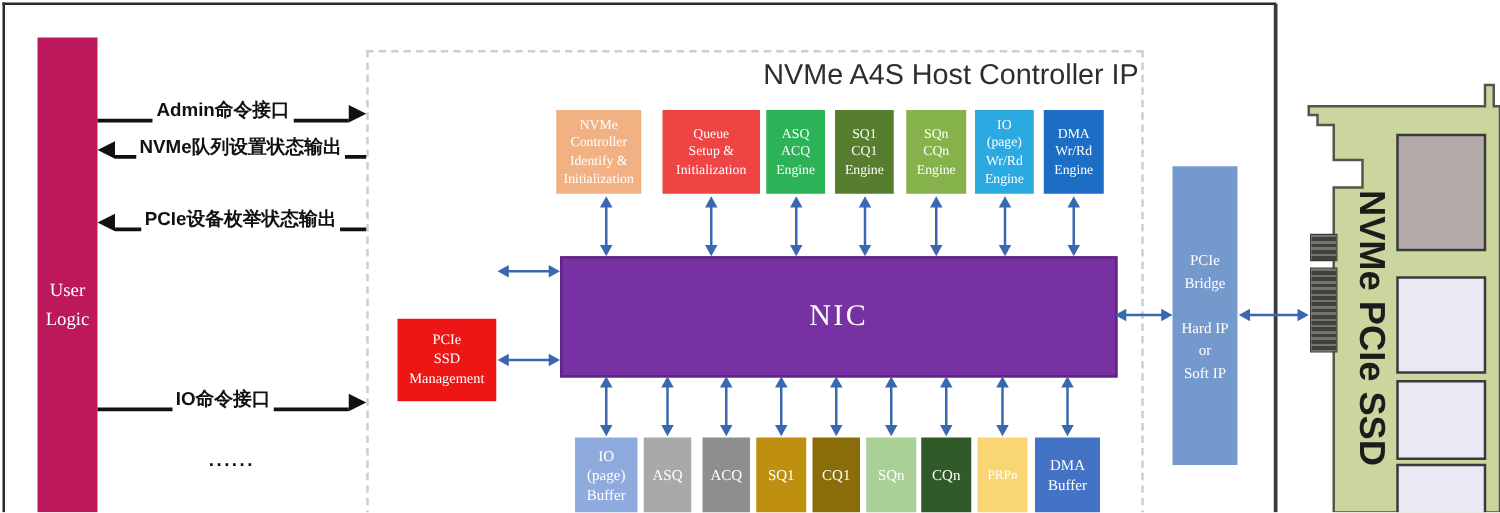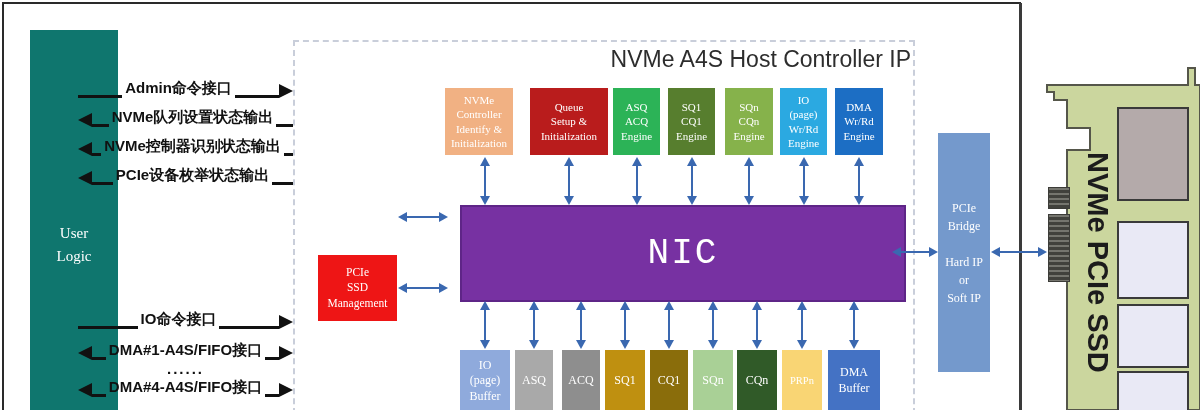--- a/index.html
+++ b/index.html
@@ -29,22 +29,22 @@
   .io-row .ah-right{border-left:14px solid #111;}
   .io-row .io-label{padding:0 3px;font-weight:600;font-size:15px;color:#111;white-space:nowrap;}
   .dir-none  .io-label{font-weight:700;letter-spacing:2px;}
 
   
   .cbox{position:absolute;display:flex;align-items:center;justify-content:center;text-align:center;
         color:#fff;font-family:"Liberation Serif",serif;white-space:pre-line;}
   .tbox{top:88px;height:67px;font-size:11px;line-height:1.28;}
   .bbox{top:350px;height:62px;font-size:12px;line-height:1.3;}
   .sidebox{left:318px;width:79px;font-size:11.5px;line-height:1.35;}
-  .nic{left:460px;top:205px;width:442px;height:93px;border:2px solid #5e2587;
-       font-size:36px;letter-spacing:2px;font-family:Liberation Mono, monospace;}
+  .nic{left:448px;top:205px;width:442px;height:93px;border:2px solid #5e2587;
+       font-size:24px;letter-spacing:2px;}
   .bridge{left:938px;top:133px;width:52px;height:239px;font-size:12px;line-height:1.5;}
   .prp-label{opacity:.85;font-size:10.5px;}
 
   
   .va{position:absolute;width:2px;background:#3a68b0;}
   .va::before{content:"";position:absolute;top:-8px;left:-4.5px;
               border-left:5.5px solid transparent;border-right:5.5px solid transparent;
               border-bottom:9px solid #3a68b0;}
   .va::after{content:"";position:absolute;bottom:-8px;left:-4.5px;
              border-left:5.5px solid transparent;border-right:5.5px solid transparent;
@@ -63,83 +63,63 @@
 </style>
 </head>
 <body>
 
 <div id="canvas">
 
   <div class="frame-top"></div>
   <div class="frame-left"></div>
   <div class="wall"></div>
 
-  <div class="user-bar" style="background: #0f766e; padding-left: 40px;">
+  <div class="user-bar" style="background: #be185d;">
     <div class="lbl">User
 Logic</div>
   </div>
 
   <div class="ipbox"></div>
   <div class="ip-title">NVMe A4S Host Controller IP</div>
 
   <div class="io-row dir-right" style="top:78px">
     <span class="line"></span>
     <span class="io-label">Admin命令接口</span>
     <span class="line"></span>
       <span class="ah ah-right"></span>
   </div>
   <div class="io-row dir-left" style="top:107px">
     <span class="ah ah-left"></span>
       <span class="line"></span>
     <span class="io-label">NVMe队列设置状态输出</span>
     <span class="line"></span>
   </div>
-  <div class="io-row dir-left" style="top:136px">
-    <span class="ah ah-left"></span>
-      <span class="line"></span>
-    <span class="io-label">NVMe控制器识别状态输出</span>
-    <span class="line"></span>
-  </div>
   <div class="io-row dir-left" style="top:165px">
     <span class="ah ah-left"></span>
       <span class="line"></span>
     <span class="io-label">PCIe设备枚举状态输出</span>
     <span class="line"></span>
   </div>
   <div class="io-row dir-right" style="top:309px">
     <span class="line"></span>
     <span class="io-label">IO命令接口</span>
     <span class="line"></span>
       <span class="ah ah-right"></span>
   </div>
-  <div class="io-row dir-both" style="top:340px">
-    <span class="ah ah-left"></span>
-      <span class="line"></span>
-    <span class="io-label">DMA#1-A4S/FIFO接口</span>
-    <span class="line"></span>
-      <span class="ah ah-right"></span>
-  </div>
   <div class="io-row dir-none" style="top:357px">
 
     <span class="io-label">......</span>
 
-  </div>
-  <div class="io-row dir-both" style="top:377px">
-    <span class="ah ah-left"></span>
-      <span class="line"></span>
-    <span class="io-label">DMA#4-A4S/FIFO接口</span>
-    <span class="line"></span>
-      <span class="ah ah-right"></span>
   </div>
 
   <div class="cbox tbox" style="left: 445px; width: 68px; background: rgb(241, 177, 131);">NVMe
 Controller
 Identify &amp;
 Initialization</div>
-  <div class="cbox tbox" style="left: 530px; width: 78px; background: #b91c1c;">Queue
+  <div class="cbox tbox" style="left: 530px; width: 78px; background: #ef4444;">Queue
 Setup &amp;
 Initialization</div>
   <div class="cbox tbox" style="left: 613px; width: 47px; background: rgb(44, 179, 87);">ASQ
 ACQ
 Engine</div>
   <div class="cbox tbox" style="left: 668px; width: 47px; background: rgb(87, 126, 46);">SQ1
 CQ1
 Engine</div>
   <div class="cbox tbox" style="left: 725px; width: 48px; background: rgb(134, 178, 75);">SQn
 CQn

